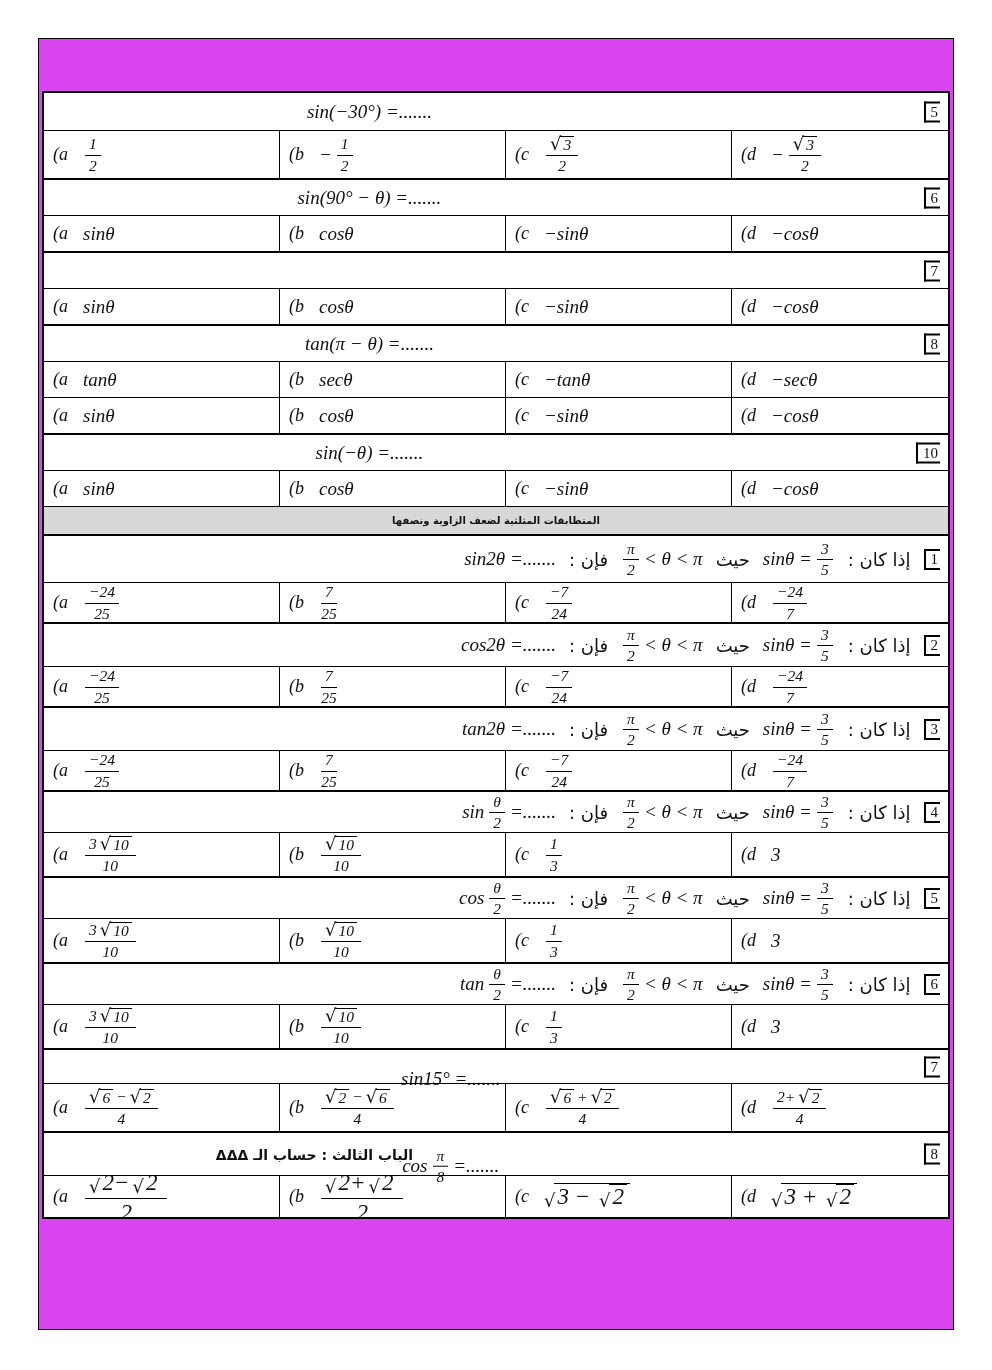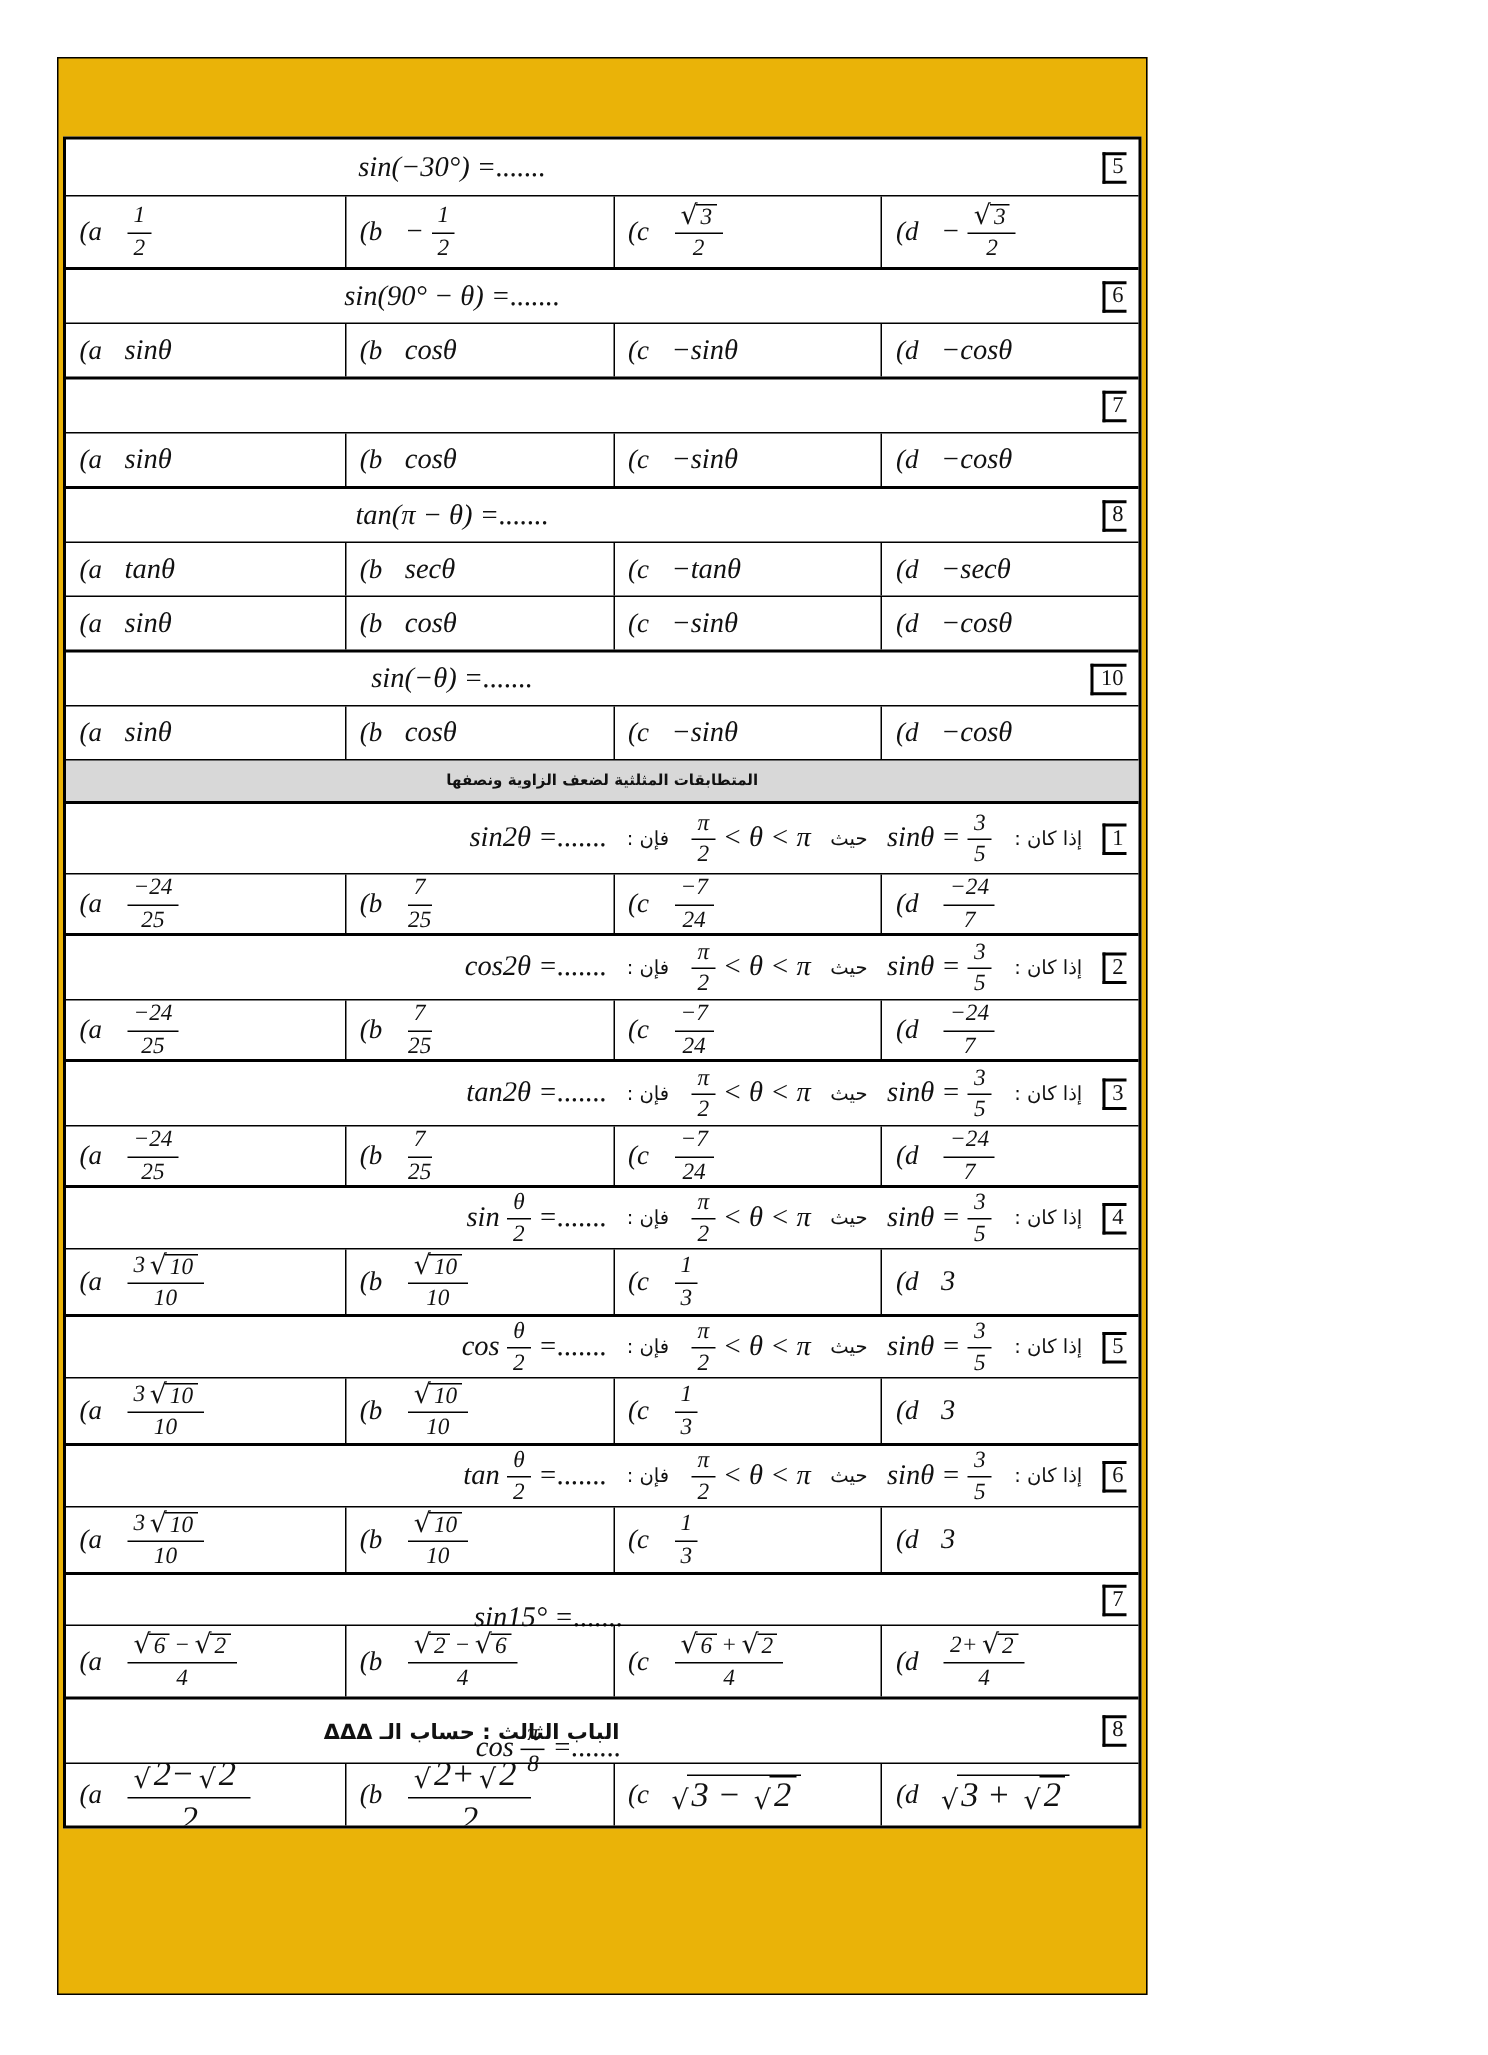--- a/index.html
+++ b/index.html
@@ -1,22 +1,22 @@
 <!DOCTYPE html>
 <html lang="ar"><head>
 <meta charset="utf-8">
 <style>
   html,body{margin:0;padding:0;}
   body{
     width:992px;height:1370px;position:relative;background:#ffffff;
     font-family:"Liberation Serif", serif;color:#111;
   }
   .page{
-    position:absolute;left:38px;top:38px;width:727px;height:1292px;
-    border:1.5px solid #000;box-sizing:border-box;background:#eab308;
+    position:absolute;left:38px;top:38px;width:916px;height:1292px;
+    border:1.5px solid #000;box-sizing:border-box;background:#d946ef;
   }
   .header-box{position:absolute;top:0;left:0;right:0;height:52px;}
   .qtable{
     position:absolute;left:3px;right:3px;top:52px;
     border:2px solid #000;box-sizing:border-box;background:#fff;
   }
   .row{position:relative;box-sizing:border-box;border-top:1px solid #000;}
   .qhead{border-top:2px solid #000;}
   .row:first-child{border-top:none !important;}
   
@@ -38,21 +38,21 @@
   .opts.big .oval .mx{font-size:23px;}
   
   .mx{font-family:"Liberation Serif", serif;font-style:italic;font-size:19px;white-space:pre;line-height:1.05;}
   .mseq{display:inline-flex;align-items:center;gap:3px;}
   .letter{font-family:"Liberation Serif", serif;font-style:italic;font-size:18px;flex:0 0 auto;}
   .qnum{
     font-family:"Liberation Serif", serif;font-style:normal;font-size:15px;line-height:17px;
     border:2px solid #000;border-right:none;padding:0 2px 0 5px;display:inline-block;background:#fff;
   }
   .arx{
-    font-family:"DejaVu Sans", sans-serif;font-style:normal;font-size:13px;
+    font-family:"DejaVu Sans", sans-serif;font-style:normal;font-size:18px;
     direction:rtl;unicode-bidi:isolate;white-space:nowrap;
   }
   
   .frac{display:inline-flex;flex-direction:column;align-items:center;line-height:1;margin:0 2px;vertical-align:middle;}
   .frac .mx{font-size:15.5px;}
   .num{border-bottom:1.4px solid #000;padding:1px 4px 2px;display:flex;justify-content:center;align-items:flex-end;}
   .den{padding-top:2px;display:flex;justify-content:center;}
   
   .sqrt{display:inline-flex;align-items:flex-end;}
   .rsign{font-style:normal;font-family:"DejaVu Sans", sans-serif;font-size:1.12em;line-height:1;margin-right:-1px;}

